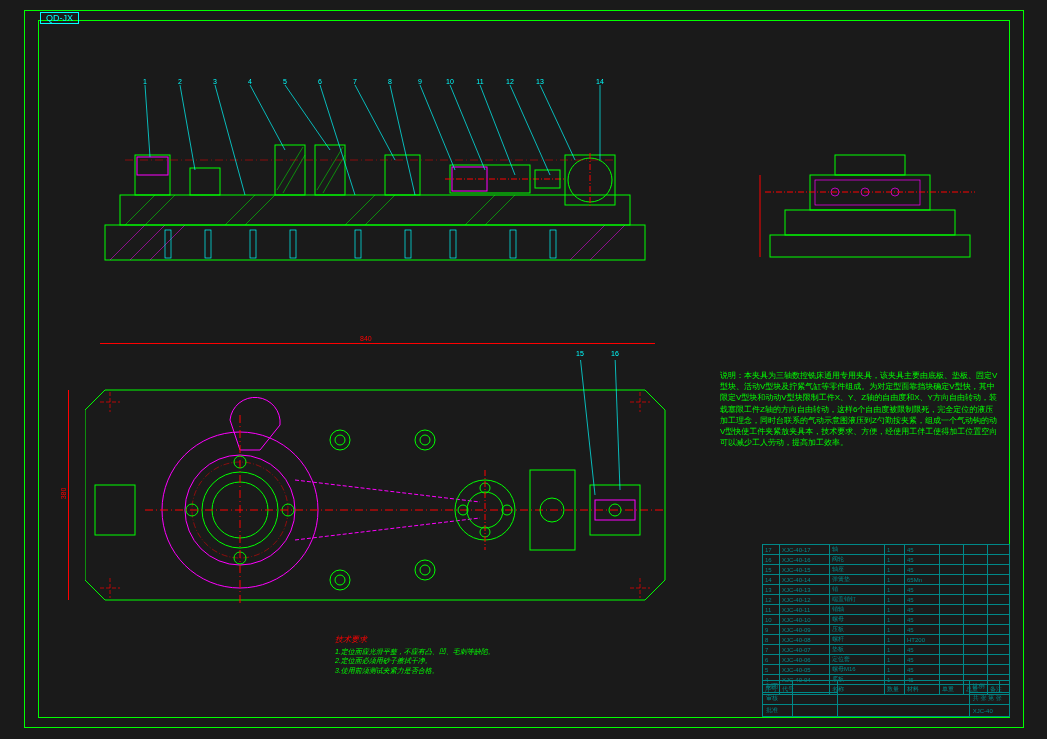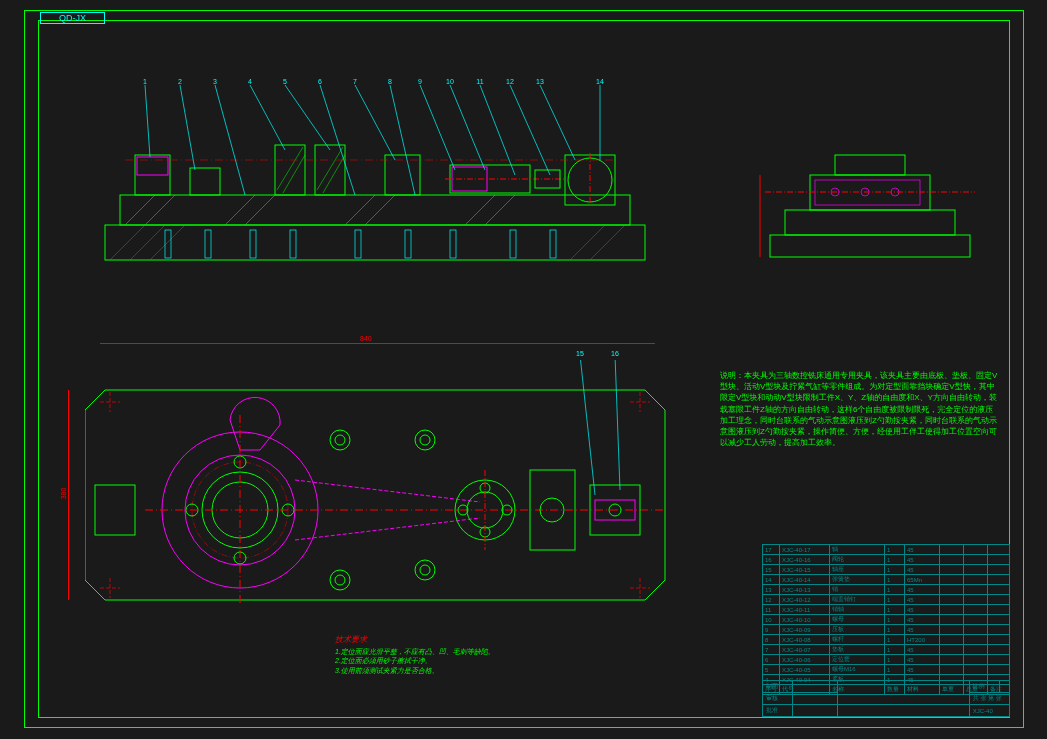--- a/index.html
+++ b/index.html
@@ -30,21 +30,21 @@
       top: 20px; left: 38px;
       width: 972px; height: 698px;
     }
     .label-tag {
       position: absolute;
       top: 12px;
       left: 40px;
       color: #00ffff;
       font-size: 9px;
       border: 1px solid #00ffff;
-      padding: 0 18px;
+      padding: 0 5px;
     }
     
     .section-top-left {
       position: absolute;
       top: 85px; left: 95px;
       width: 570px; height: 200px;
     }
     
     .section-top-right {
       position: absolute;
@@ -315,21 +315,21 @@
 </svg>
 
 <div class="dim-text" style="top:335px;left:360px">840</div>
 <div class="dim-line" style="top:343px;left:100px;width:555px;height:1px"></div>
 <div class="dim-text" style="top:490px;left:58px;transform:rotate(-90deg)">380</div>
 <div class="dim-line" style="top:390px;left:68px;width:1px;height:210px"></div>
 
 <div class="balloon" style="top:350px;left:575px">15</div>
 <div class="balloon" style="top:350px;left:610px">16</div>
 
-<div class="text-block">说明：本夹具为三轴数控铣床通用专用夹具，该夹具主要由底板、垫板、固定V型块、活动V型块及拧紧气缸等零件组成。为对定型面靠挡块确定V型快，其中限定V型块和动动V型块限制工件X、Y、Z轴的自由度和X、Y方向自由转动，装载塞限工件Z轴的方向自由转动，这样6个自由度被限制限死，完全定位的液压加工理念，同时台联系的气动示意图液压到Z勺勤按夹紧，同时台联系的气动示意图液压到Z勺勤按夹紧，操作简便、方便，经使用工伴工使得加工位置空向可以减少工人劳动，提高加工效率。</div>
+<div class="text-block">说明：本夹具为三轴数控铣床通用专用夹具，该夹具主要由底板、垫板、固定V型块、活动V型块及拧紧气缸等零件组成。为对定型面靠挡块确定V型快，其中限定V型块和动动V型块限制工件X、Y、Z轴的自由度和X、Y方向自由转动，装载塞限工件Z轴的方向自由转动，这样6个自由度被限制限死，完全定位的液压加工理念，同时台联系的气动示意图液压到Z勺勤按夹紧，组成一个气动钩的动V型快使工件夹紧放夹具本，技术要求、方便，经使用工伴工使得加工位置空向可以减少工人劳动，提高加工效率。</div>
 
 <div class="tech-note">
   <div class="tech-note-title">技术要求</div>
   <div style="white-space:pre-line">1.定位面应光滑平整，不应有凸、凹、毛刺等缺陷。
 2.定位面必须用砂子擦拭干净。
 3.使用前须测试夹紧力是否合格。</div>
 </div>
 
 <table class="parts-table">
   <tbody id="parts-body">

